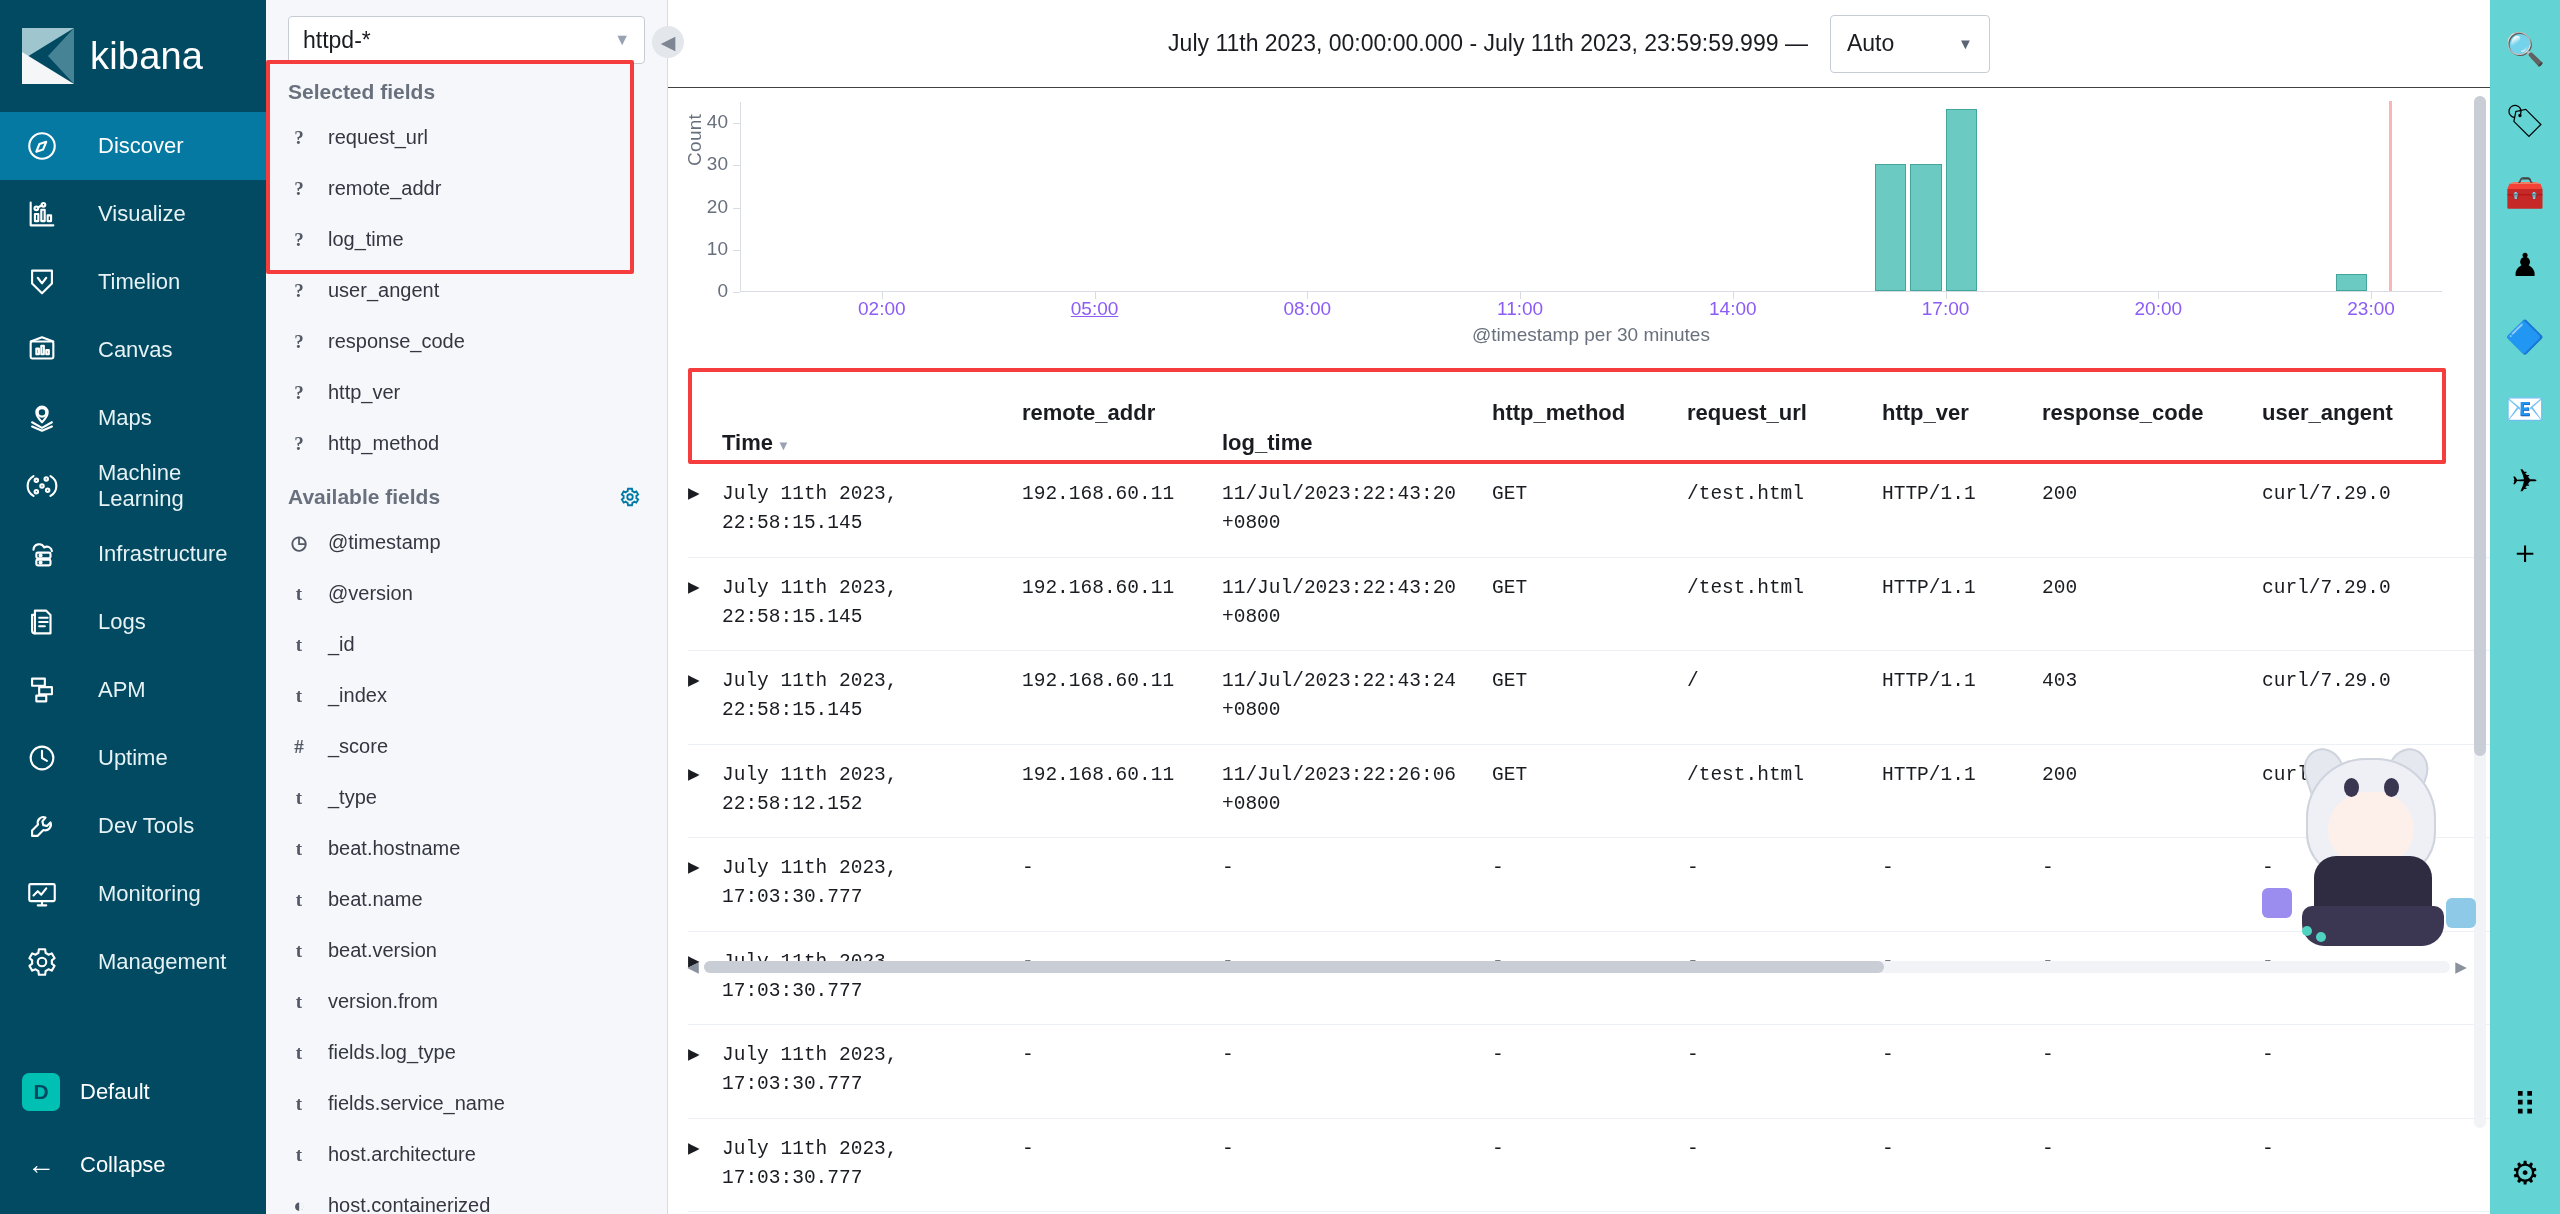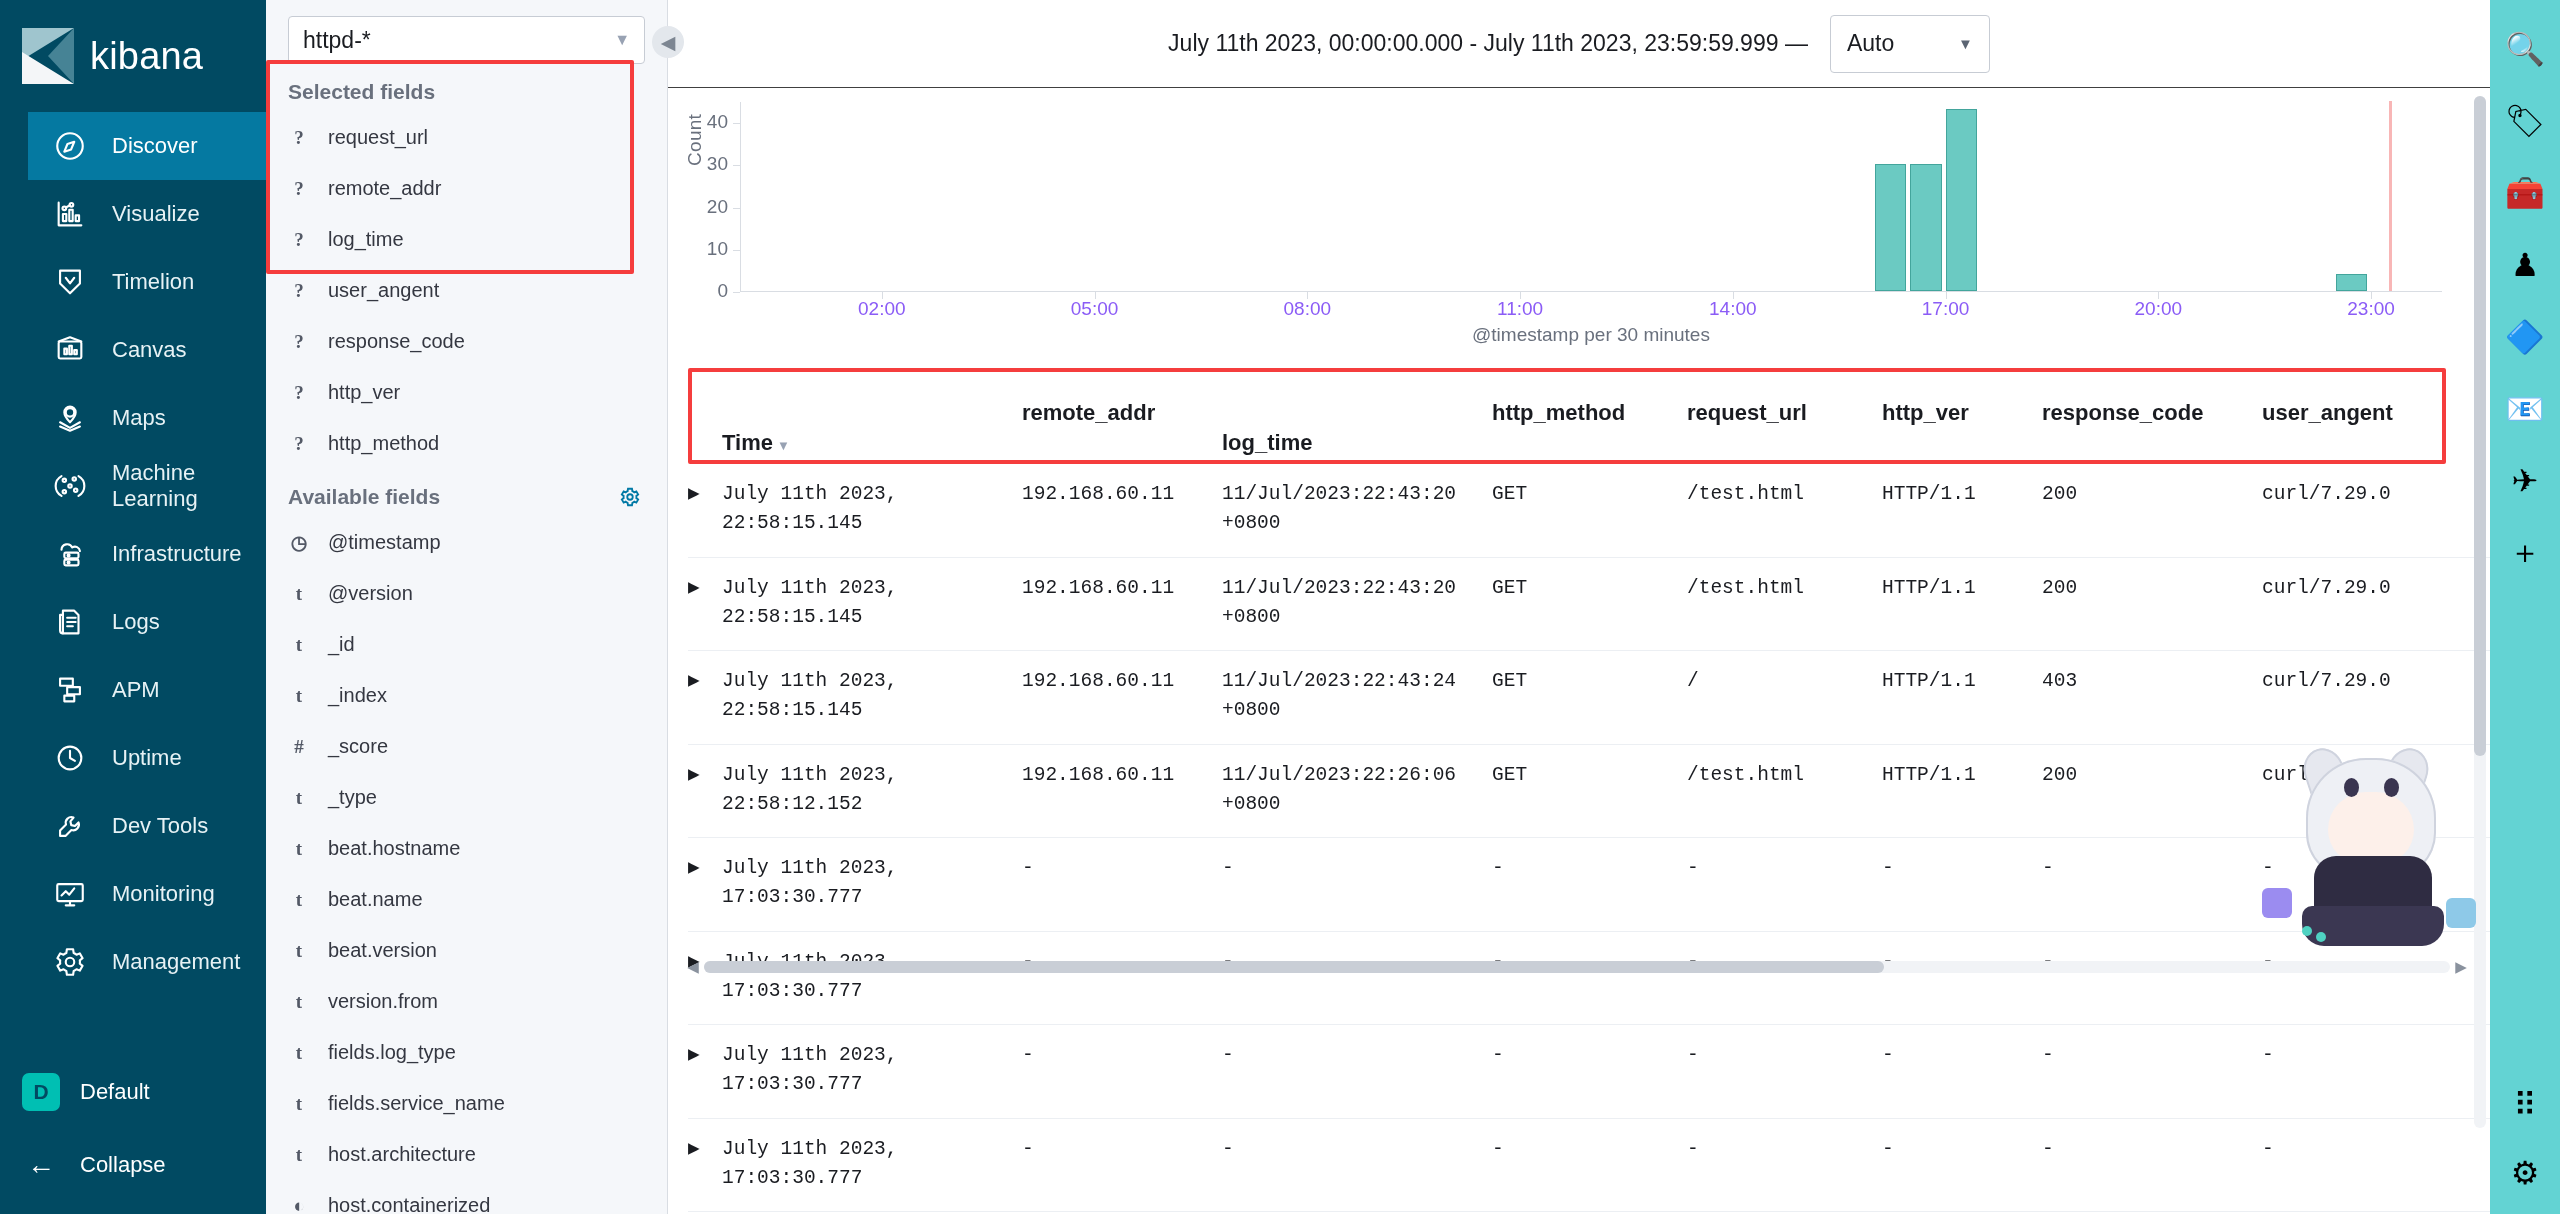--- a/index.html
+++ b/index.html
@@ -37,22 +37,22 @@
   .nav-logo .mark .p3 {
     position: absolute; right: 0; top: 0; width: 26px; height: 56px;
     background: #7fb3c0; opacity: .55;
     clip-path: polygon(100% 0, 100% 100%, 0 50%);
   }
   .nav-logo .word { font-size: 38px; font-weight: 400; letter-spacing: .2px; }
 
   .nav-items { flex: 0 0 auto; }
   .nav-item {
     height: 68px; display: flex; align-items: center;
-    padding-left: 22px; gap: 22px; cursor: pointer;
-    font-size: 22px; color: #e7f2f5; margin-left: 28px;
+    padding-left: 22px; gap: 36px; cursor: pointer;
+    font-size: 22px; color: #e7f2f5;
   }
   .nav-item.active { background: #0579a1; color: #fff; }
   .nav-item .ico { width: 40px; height: 40px; flex: 0 0 40px;
     display: flex; align-items: center; justify-content: center; }
   .nav-item .ico svg { width: 34px; height: 34px; }
 
   .nav-bottom { margin-top: auto; padding-bottom: 16px; }
   .nav-space {
     height: 80px; display: flex; align-items: center;
     padding-left: 22px; gap: 20px; font-size: 22px; cursor: pointer;
@@ -610,21 +610,21 @@
             <div class="bar" title="30" style="left: 68.75%; width: 1.85%; height: 126.667px; background: rgb(107, 202, 194); border-color: rgb(67, 165, 156);"></div>
             <div class="bar" title="43" style="left: 70.8333%; width: 1.85%; height: 181.556px; background: rgb(107, 202, 194); border-color: rgb(67, 165, 156);"></div>
             <div class="bar" title="4" style="left: 93.75%; width: 1.85%; height: 16.8889px; background: rgb(107, 202, 194); border-color: rgb(67, 165, 156);"></div>
             <div class="nowline" style="left: 96.875%; height: 190px; background: rgb(248, 182, 182);"></div>
           </div>
       </div>
       <div style="position:relative;margin-left:72px;height:30px;" id="xticks">
           <div class="xtick-mark" style="left: 8.33333%;"></div>
           <div class="xtick" style="left: 8.33333%;">02:00</div>
           <div class="xtick-mark" style="left: 20.8333%;"></div>
-          <div class="xtick" style="left: 20.8333%;">05:00</div>
+          <div class="xtick" style="left: 20.8333%; text-decoration: underline;">05:00</div>
           <div class="xtick-mark" style="left: 33.3333%;"></div>
           <div class="xtick" style="left: 33.3333%;">08:00</div>
           <div class="xtick-mark" style="left: 45.8333%;"></div>
           <div class="xtick" style="left: 45.8333%;">11:00</div>
           <div class="xtick-mark" style="left: 58.3333%;"></div>
           <div class="xtick" style="left: 58.3333%;">14:00</div>
           <div class="xtick-mark" style="left: 70.8333%;"></div>
           <div class="xtick" style="left: 70.8333%;">17:00</div>
           <div class="xtick-mark" style="left: 83.3333%;"></div>
           <div class="xtick" style="left: 83.3333%;">20:00</div>

